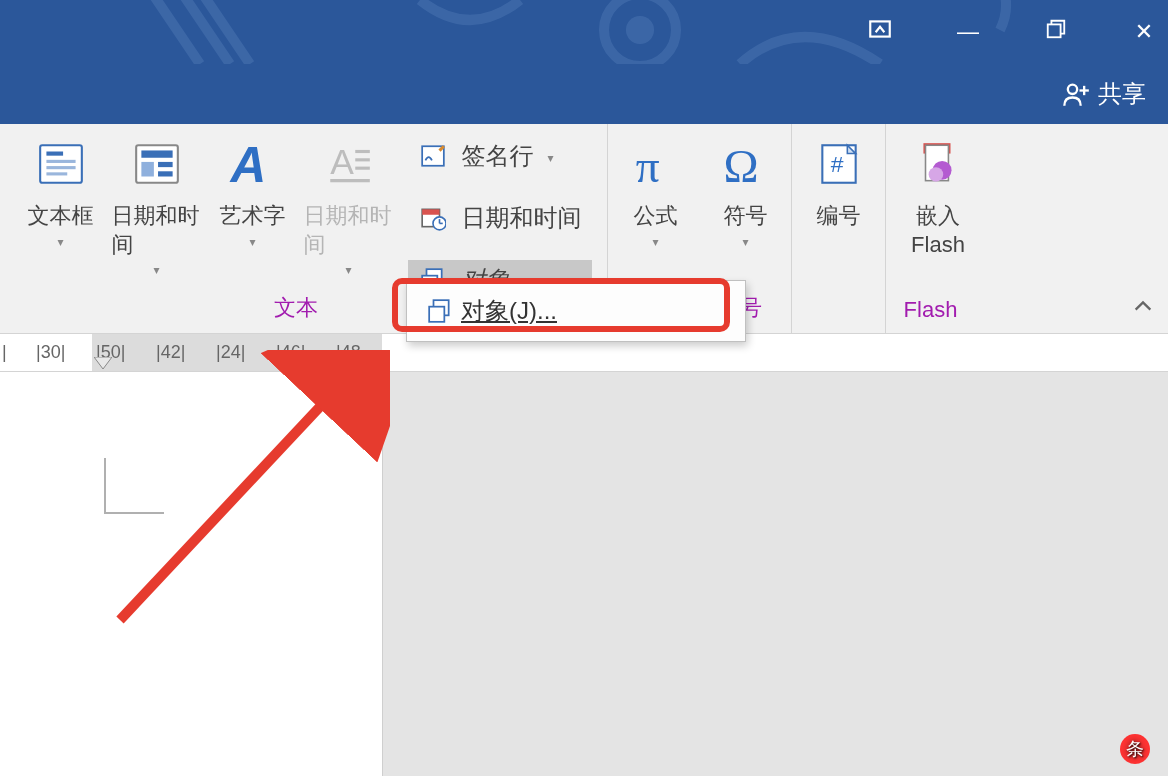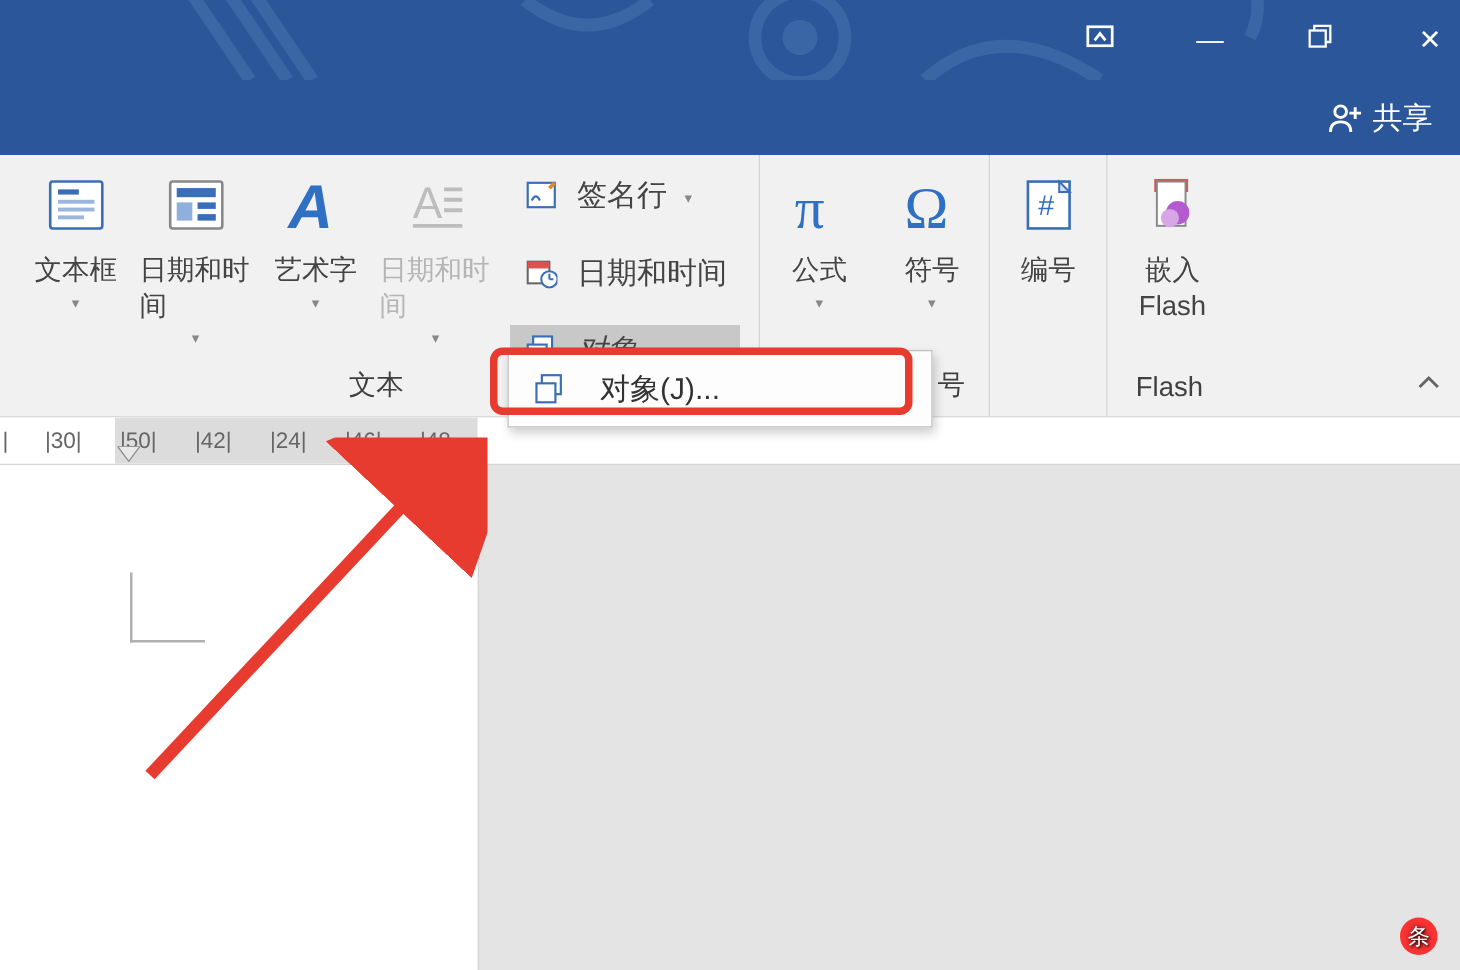--- a/index.html
+++ b/index.html
@@ -68,23 +68,23 @@
     flex-direction: column;
     align-items: center;
     border-right: 1px solid #d4d4d4;
     position: relative;
     padding: 6px 10px 2px 10px;
   }
   .ribbon-group-label {
     position: absolute;
     bottom: 10px;
     left: 0;
-    right: 5px;
+    right: 15px;
     text-align: center;
-    color: #404040;
+    color: #a21caf;
     font-size: 22px;
   }
   .big-buttons {
     display: flex;
     gap: 6px;
   }
   .big-btn {
     display: flex;
     flex-direction: column;
     align-items: center;
@@ -208,25 +208,26 @@
     width: 340px;
     background: #fdfdfd;
     border: 1px solid #c0c0c0;
     box-shadow: 2px 4px 8px rgba(0,0,0,0.2);
     z-index: 50;
     padding: 4px 0;
   }
   .menu-item {
     display: flex;
     align-items: center;
-    gap: 25px;
+    gap: 6px;
     padding: 10px 18px;
     font-size: 24px;
     color: #333;
     cursor: pointer;
+    text-decoration: underline;
   }
   .menu-item .mini-icon {
     width: 30px;
     height: 30px;
     display:flex;align-items:center;justify-content:center;
   }
   .highlight-box {
     position: absolute;
     left: 392px;
     top: 278px;

